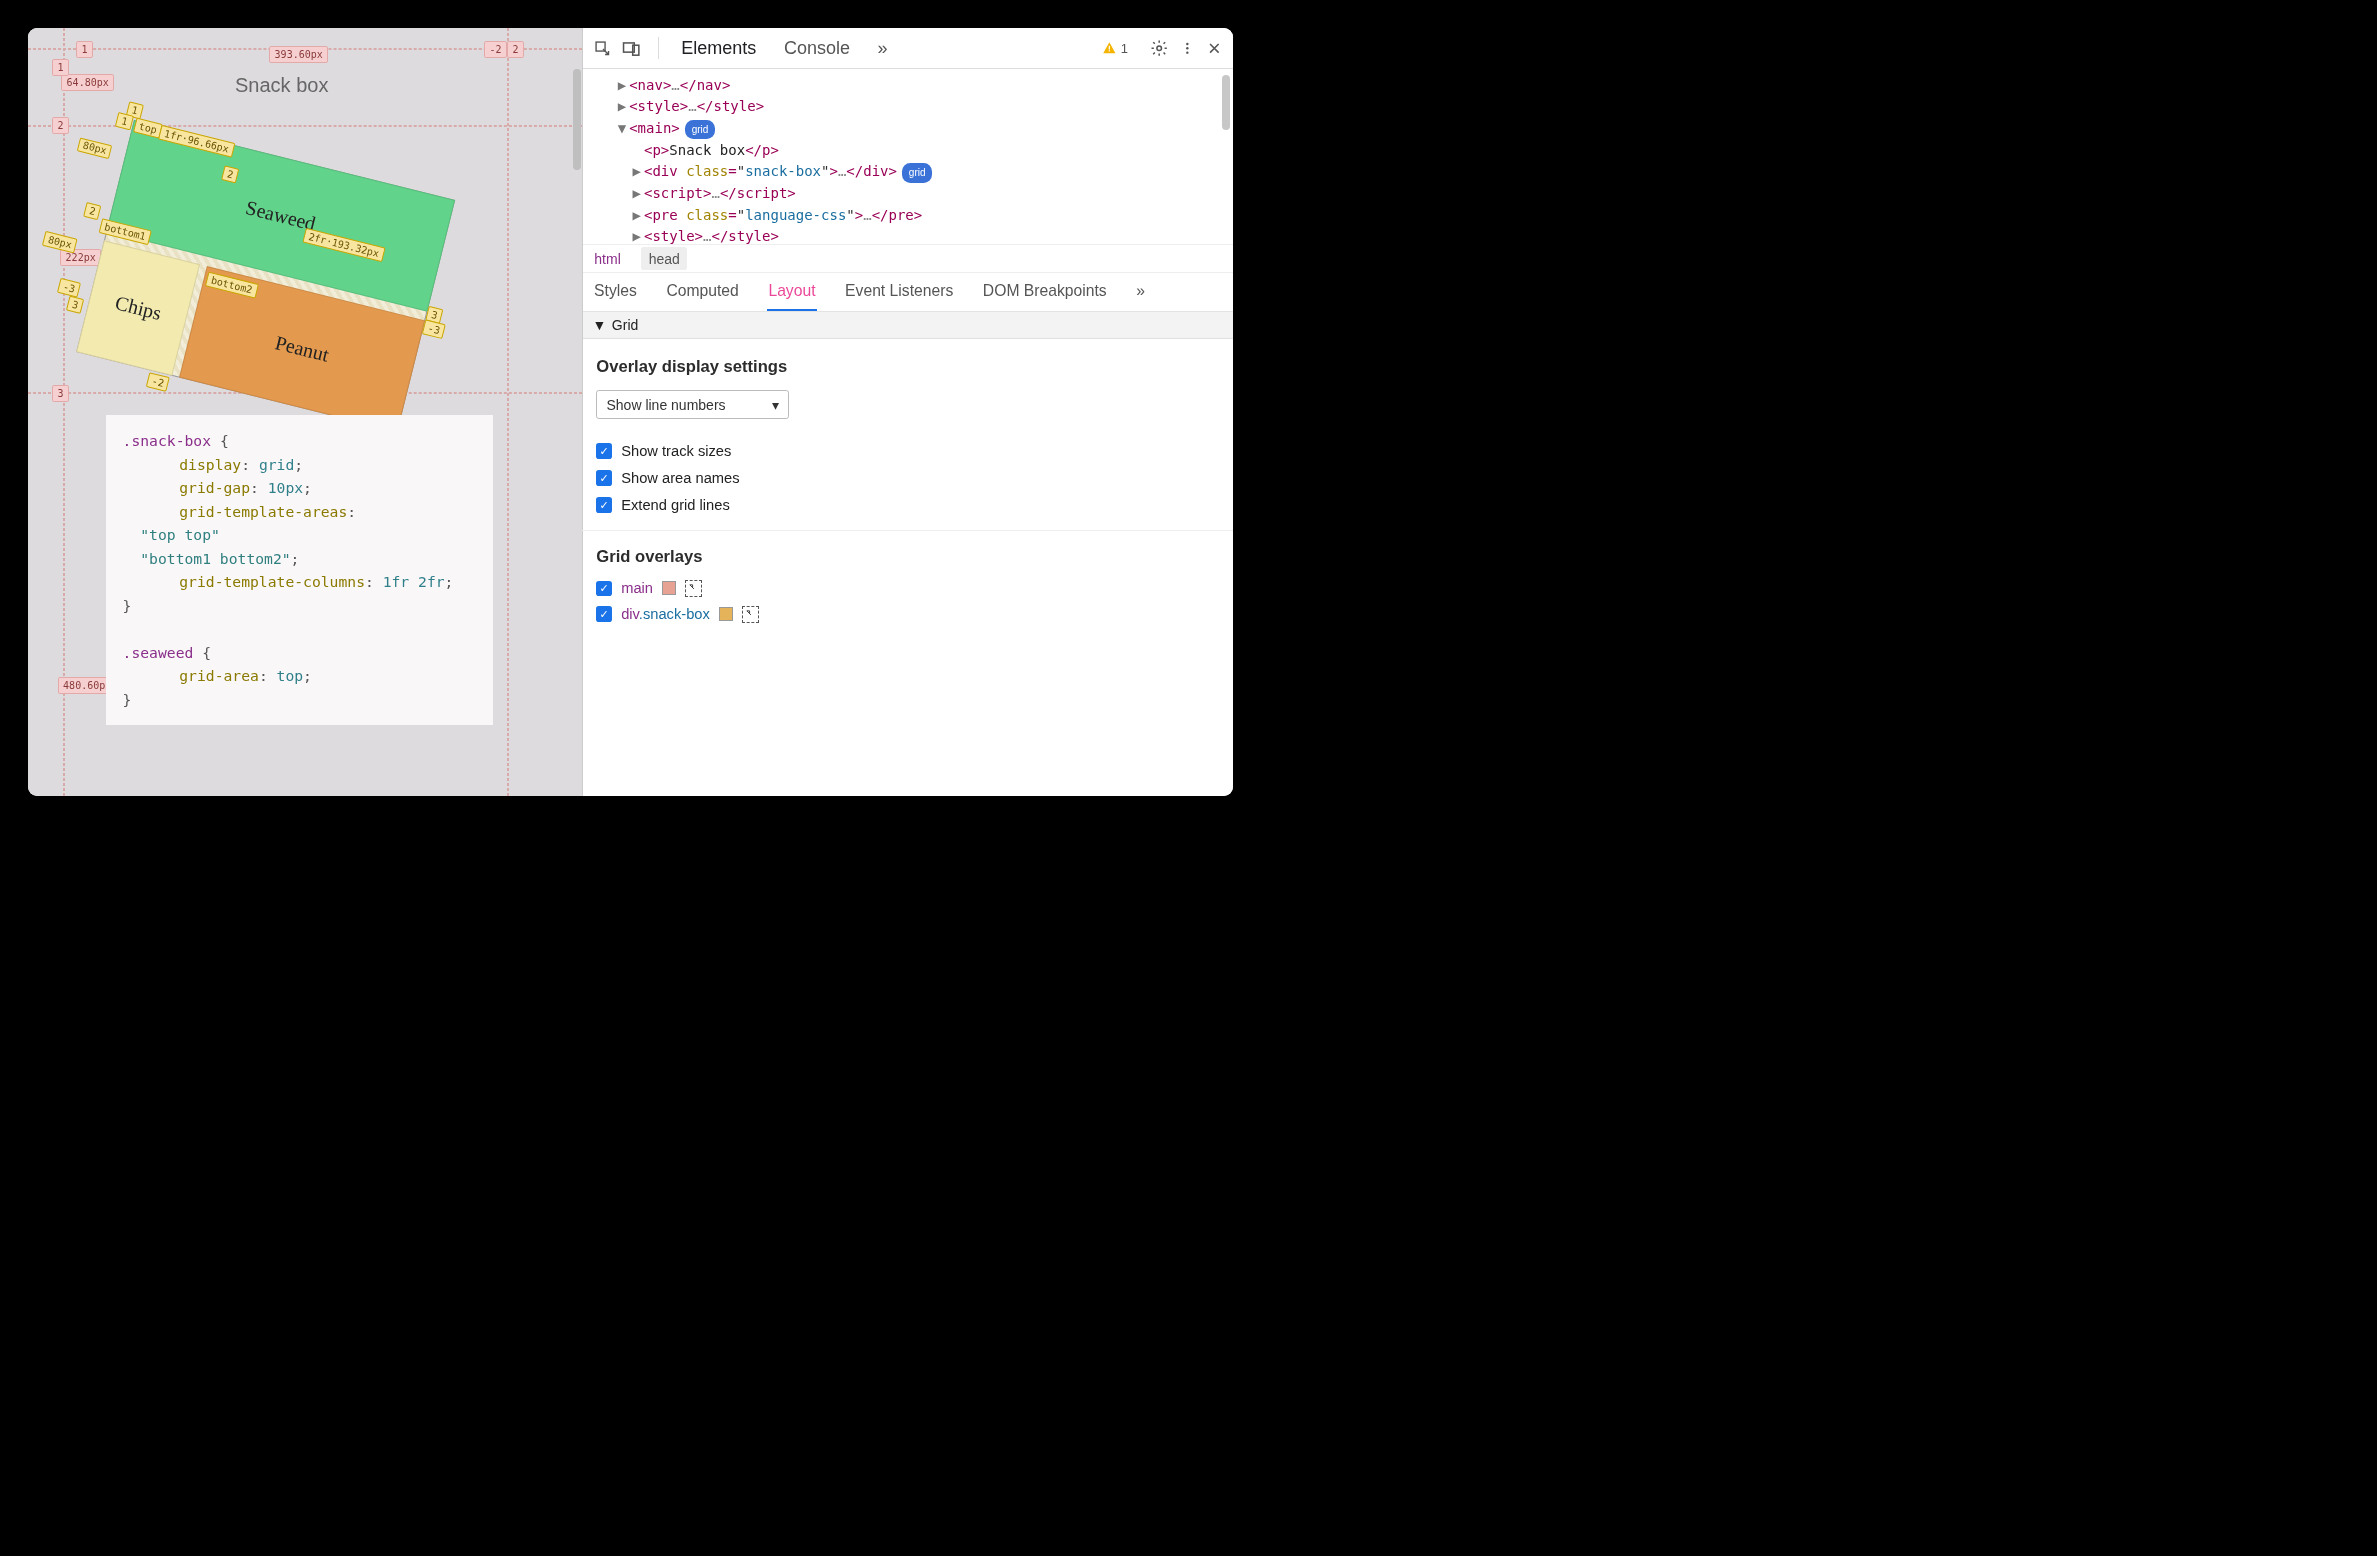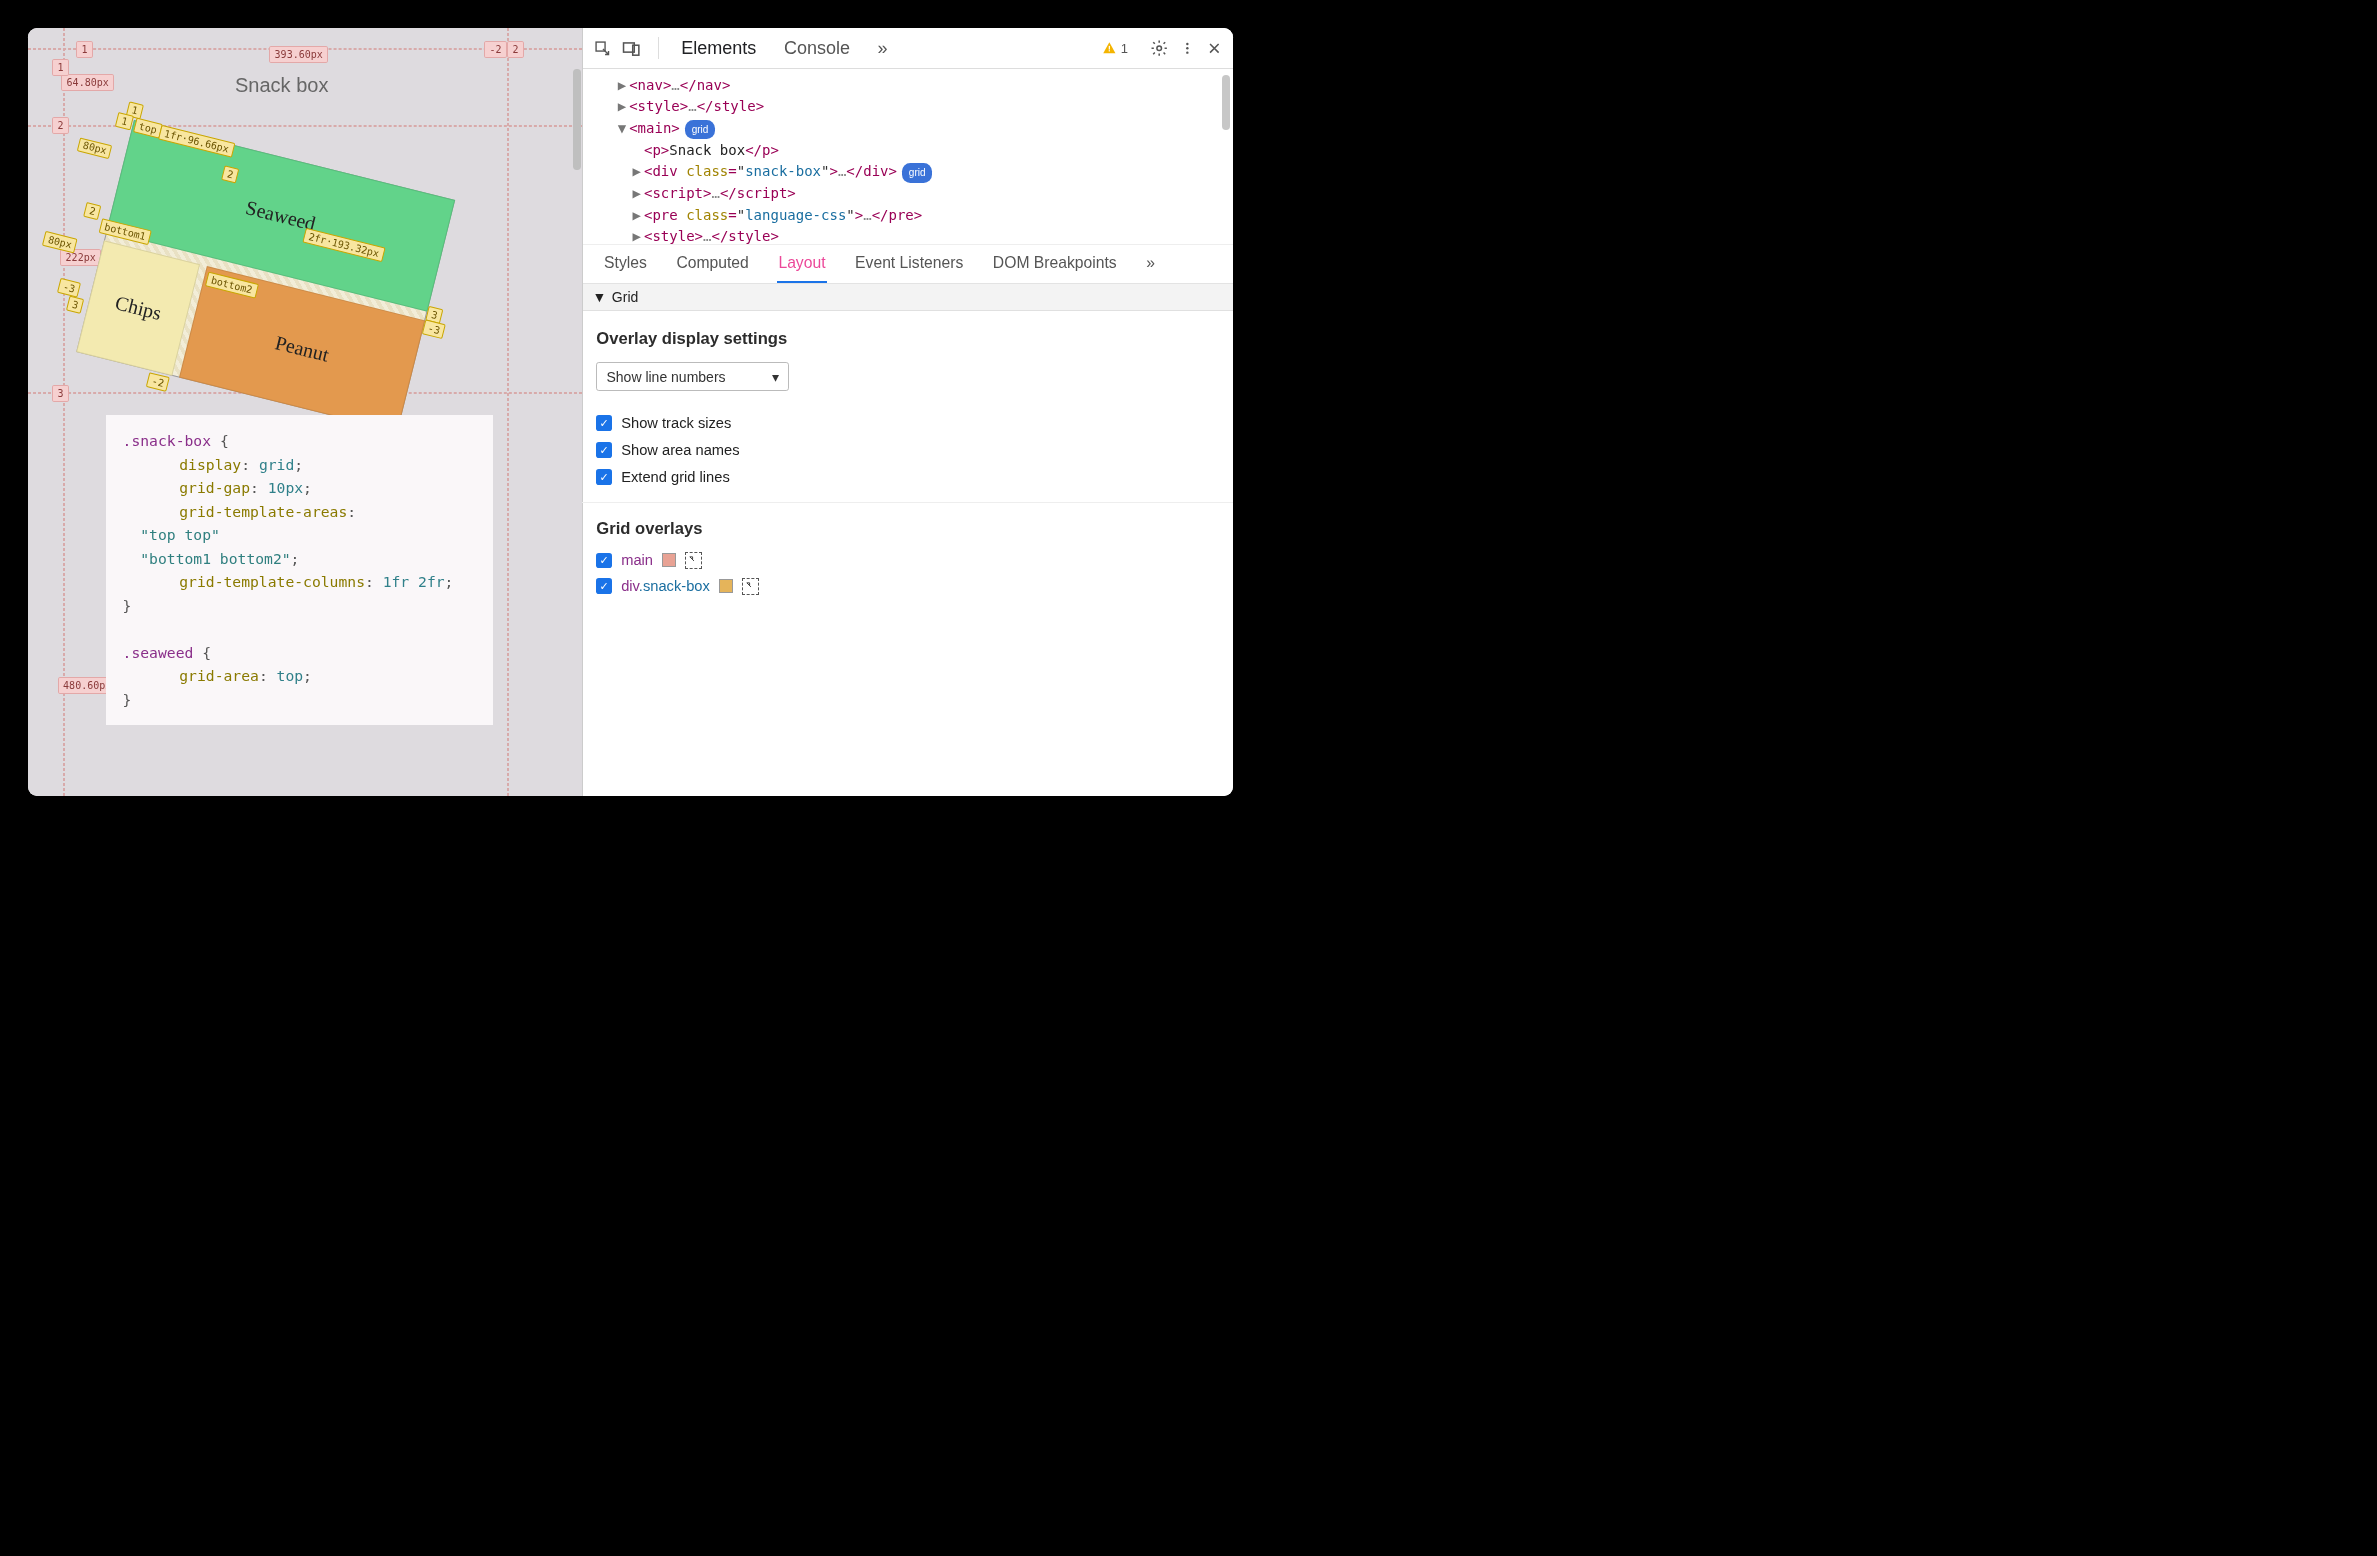--- a/index.html
+++ b/index.html
@@ -165,21 +165,21 @@
   .dom-scroll{position:absolute;right:2.8px;top:5.5px;width:8.3px;height:55px;background:#c7c7c7;border-radius:4.6px;}
 
   .breadcrumbs{
     border-top:0.9px solid #eee;
     padding:5.5px 11px; font-size:14px;
   }
   .breadcrumbs .bc{margin-right:16.6px;color:#8a2f8a;cursor:pointer;}
   .breadcrumbs .bc.sel{background:#eee;padding:3.7px 7.4px;border-radius:2.8px;color:#555;}
 
   .subtabs{
-    display:flex; gap:26px; padding:0 19px;
+    display:flex; gap:26px; padding:0 9px;
     border-top:0.9px solid #eee; border-bottom:0.9px solid #e3e3e3;
     font-size:15.7px; color:#555;
   }
   .subtabs .stab{padding:9.2px 1.8px;cursor:pointer;}
   .subtabs .stab.active{color:#ec4899;border-bottom:2.8px solid:#1a73e8;}
   .subtabs .stab.active{border-bottom:2.8px solid #1a73e8;}
 
   .section-bar{
     background:#f3f3f3; border-bottom:0.9px solid #e0e0e0;
     padding:4.6px 9.2px; font-size:14px; color:#222;
@@ -335,20 +335,24 @@
     <div class="row" style="padding-left: 14.7px;"><span class="arrow">▶</span><span class="tag-angle">&lt;</span><span class="tag-name">nav</span><span class="tag-angle">&gt;</span><span class="ellipsis">…</span><span class="tag-angle">&lt;/</span><span class="tag-name">nav</span><span class="tag-angle">&gt;</span></div>
         <div class="row" style="padding-left: 14.7px;"><span class="arrow">▶</span><span class="tag-angle">&lt;</span><span class="tag-name">style</span><span class="tag-angle">&gt;</span><span class="ellipsis">…</span><span class="tag-angle">&lt;/</span><span class="tag-name">style</span><span class="tag-angle">&gt;</span></div>
         <div class="row" style="padding-left: 14.7px;"><span class="arrow">▼</span><span class="tag-angle">&lt;</span><span class="tag-name">main</span><span class="tag-angle">&gt;</span><span class="grid-pill">grid</span></div>
         <div class="row" style="padding-left: 29.5px;"><span class="arrow"> </span><span class="tag-angle">&lt;</span><span class="tag-name">p</span><span class="tag-angle">&gt;</span><span class="tag-text">Snack box</span><span class="tag-angle">&lt;/</span><span class="tag-name">p</span><span class="tag-angle">&gt;</span></div>
         <div class="row" style="padding-left: 29.5px;"><span class="arrow">▶</span><span class="tag-angle">&lt;</span><span class="tag-name">div</span> <span class="tag-attr">class</span><span class="tag-angle">=</span>"<span class="tag-attr-val">snack-box</span>"<span class="tag-angle">&gt;</span><span class="ellipsis">…</span><span class="tag-angle">&lt;/</span><span class="tag-name">div</span><span class="tag-angle">&gt;</span><span class="grid-pill">grid</span></div>
         <div class="row" style="padding-left: 29.5px;"><span class="arrow">▶</span><span class="tag-angle">&lt;</span><span class="tag-name">script</span><span class="tag-angle">&gt;</span><span class="ellipsis">…</span><span class="tag-angle">&lt;/</span><span class="tag-name">script</span><span class="tag-angle">&gt;</span></div>
         <div class="row" style="padding-left: 29.5px;"><span class="arrow">▶</span><span class="tag-angle">&lt;</span><span class="tag-name">pre</span> <span class="tag-attr">class</span><span class="tag-angle">=</span>"<span class="tag-attr-val">language-css</span>"<span class="tag-angle">&gt;</span><span class="ellipsis">…</span><span class="tag-angle">&lt;/</span><span class="tag-name">pre</span><span class="tag-angle">&gt;</span></div>
         <div class="row" style="padding-left: 29.5px;"><span class="arrow">▶</span><span class="tag-angle">&lt;</span><span class="tag-name">style</span><span class="tag-angle">&gt;</span><span class="ellipsis">…</span><span class="tag-angle">&lt;/</span><span class="tag-name">style</span><span class="tag-angle">&gt;</span></div>
       </div>
 
+    <div class="breadcrumbs">
+      <span class="bc">html</span>
+      <span class="bc sel">head</span>
+    </div>
 
     <div class="subtabs">
       <div class="stab">Styles</div>
       <div class="stab">Computed</div>
       <div class="stab active">Layout</div>
       <div class="stab">Event Listeners</div>
       <div class="stab">DOM Breakpoints</div>
       <div class="stab">»</div>
     </div>
 

